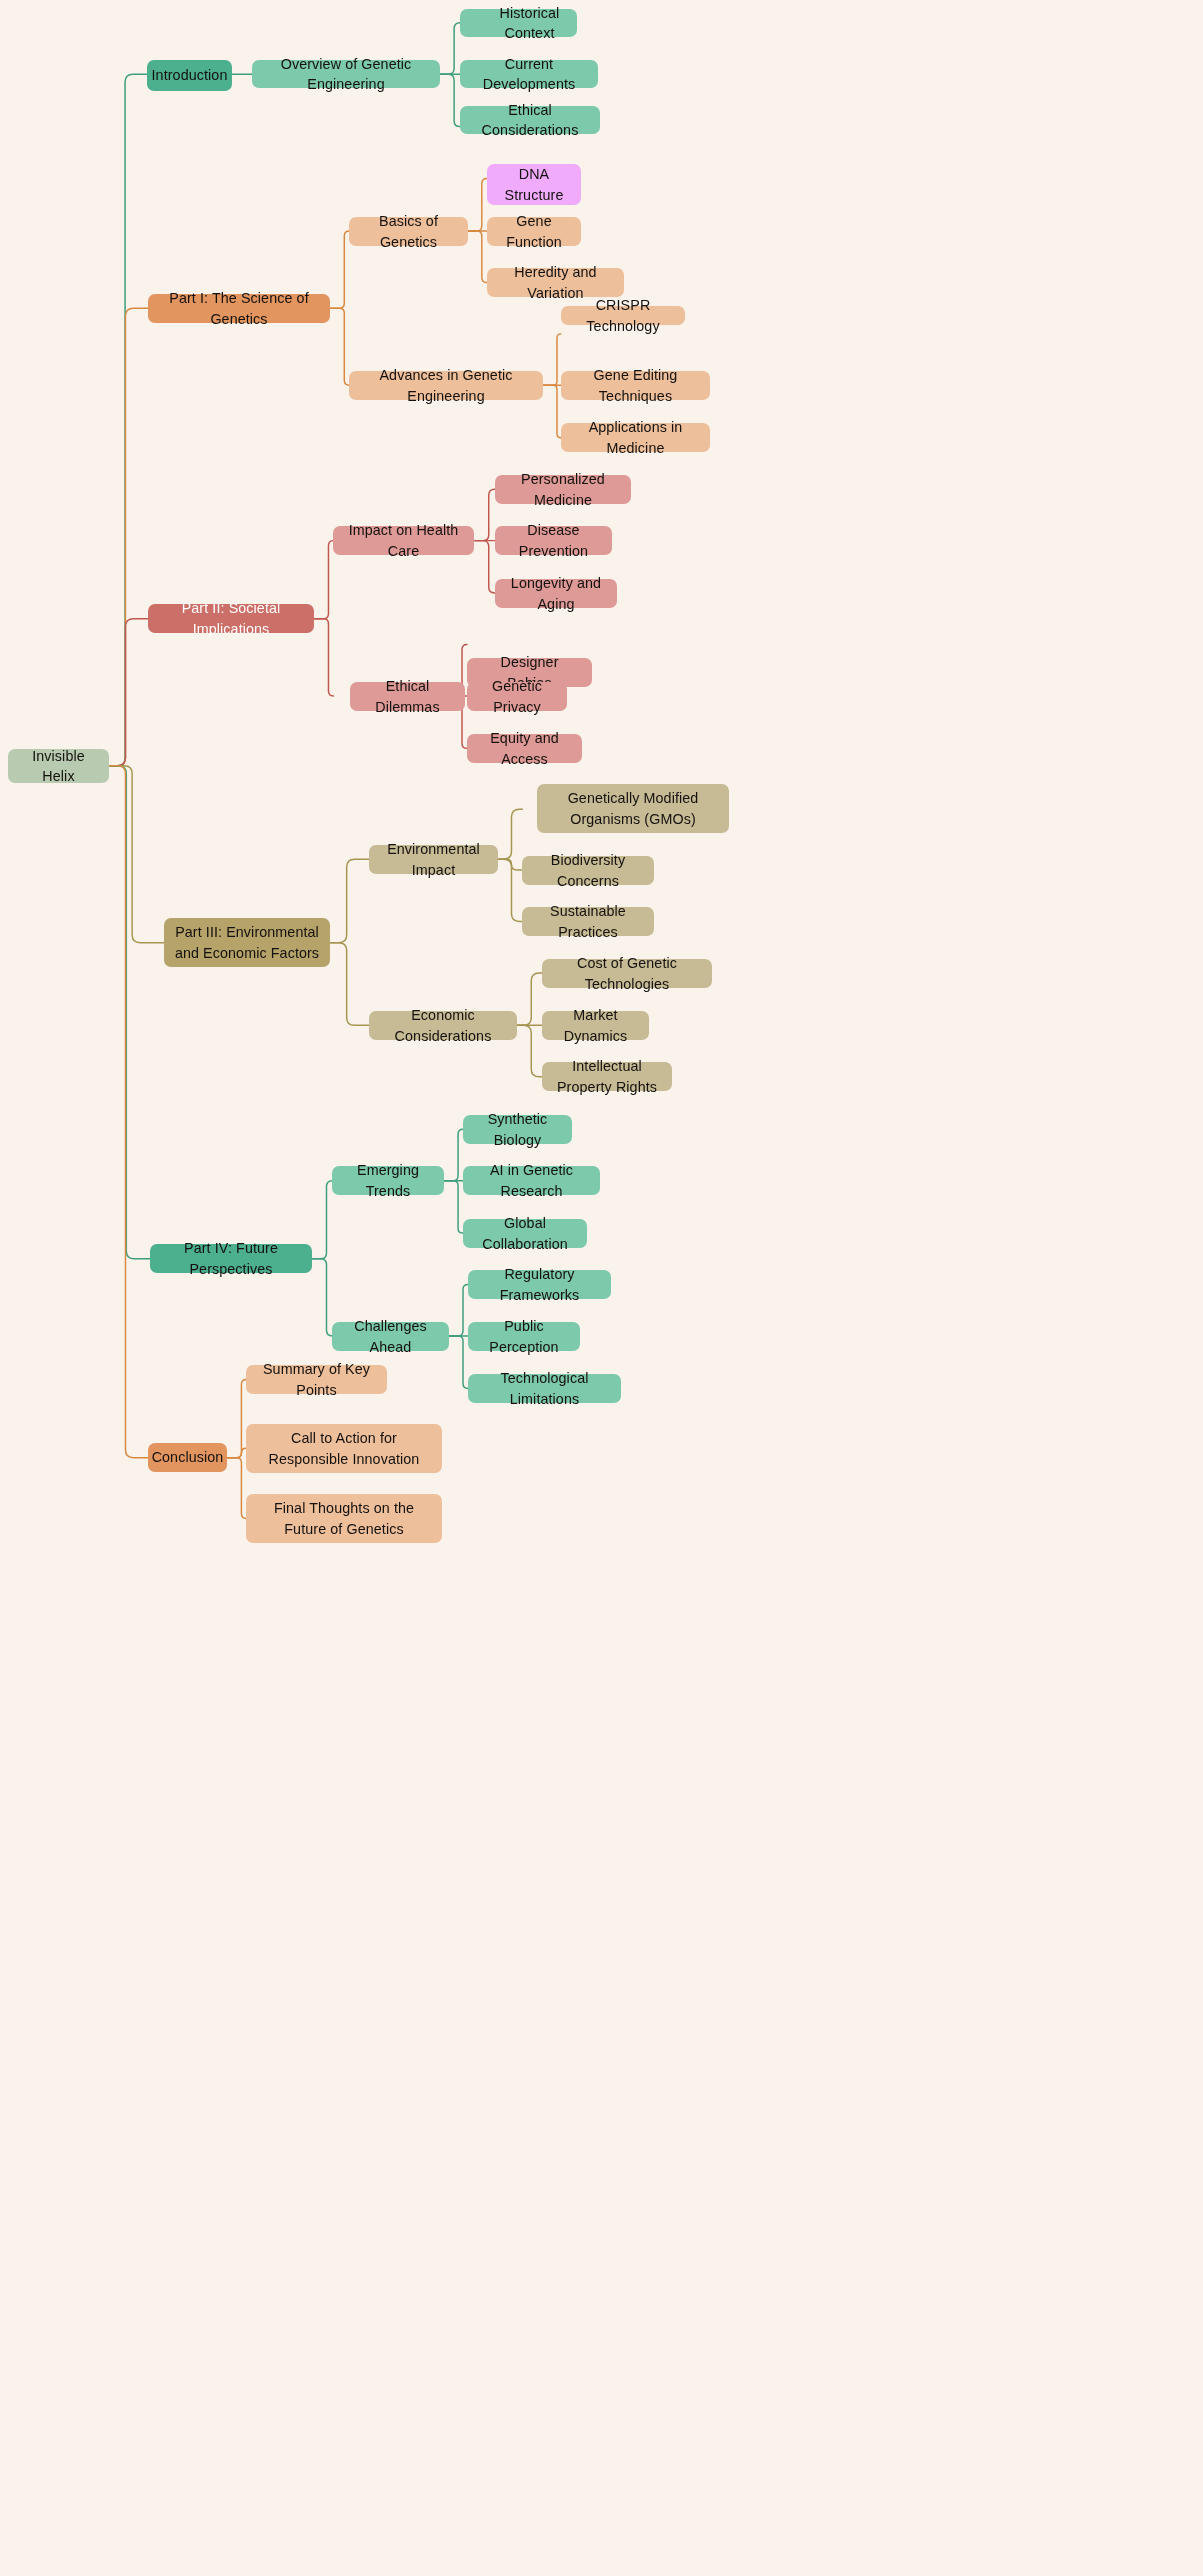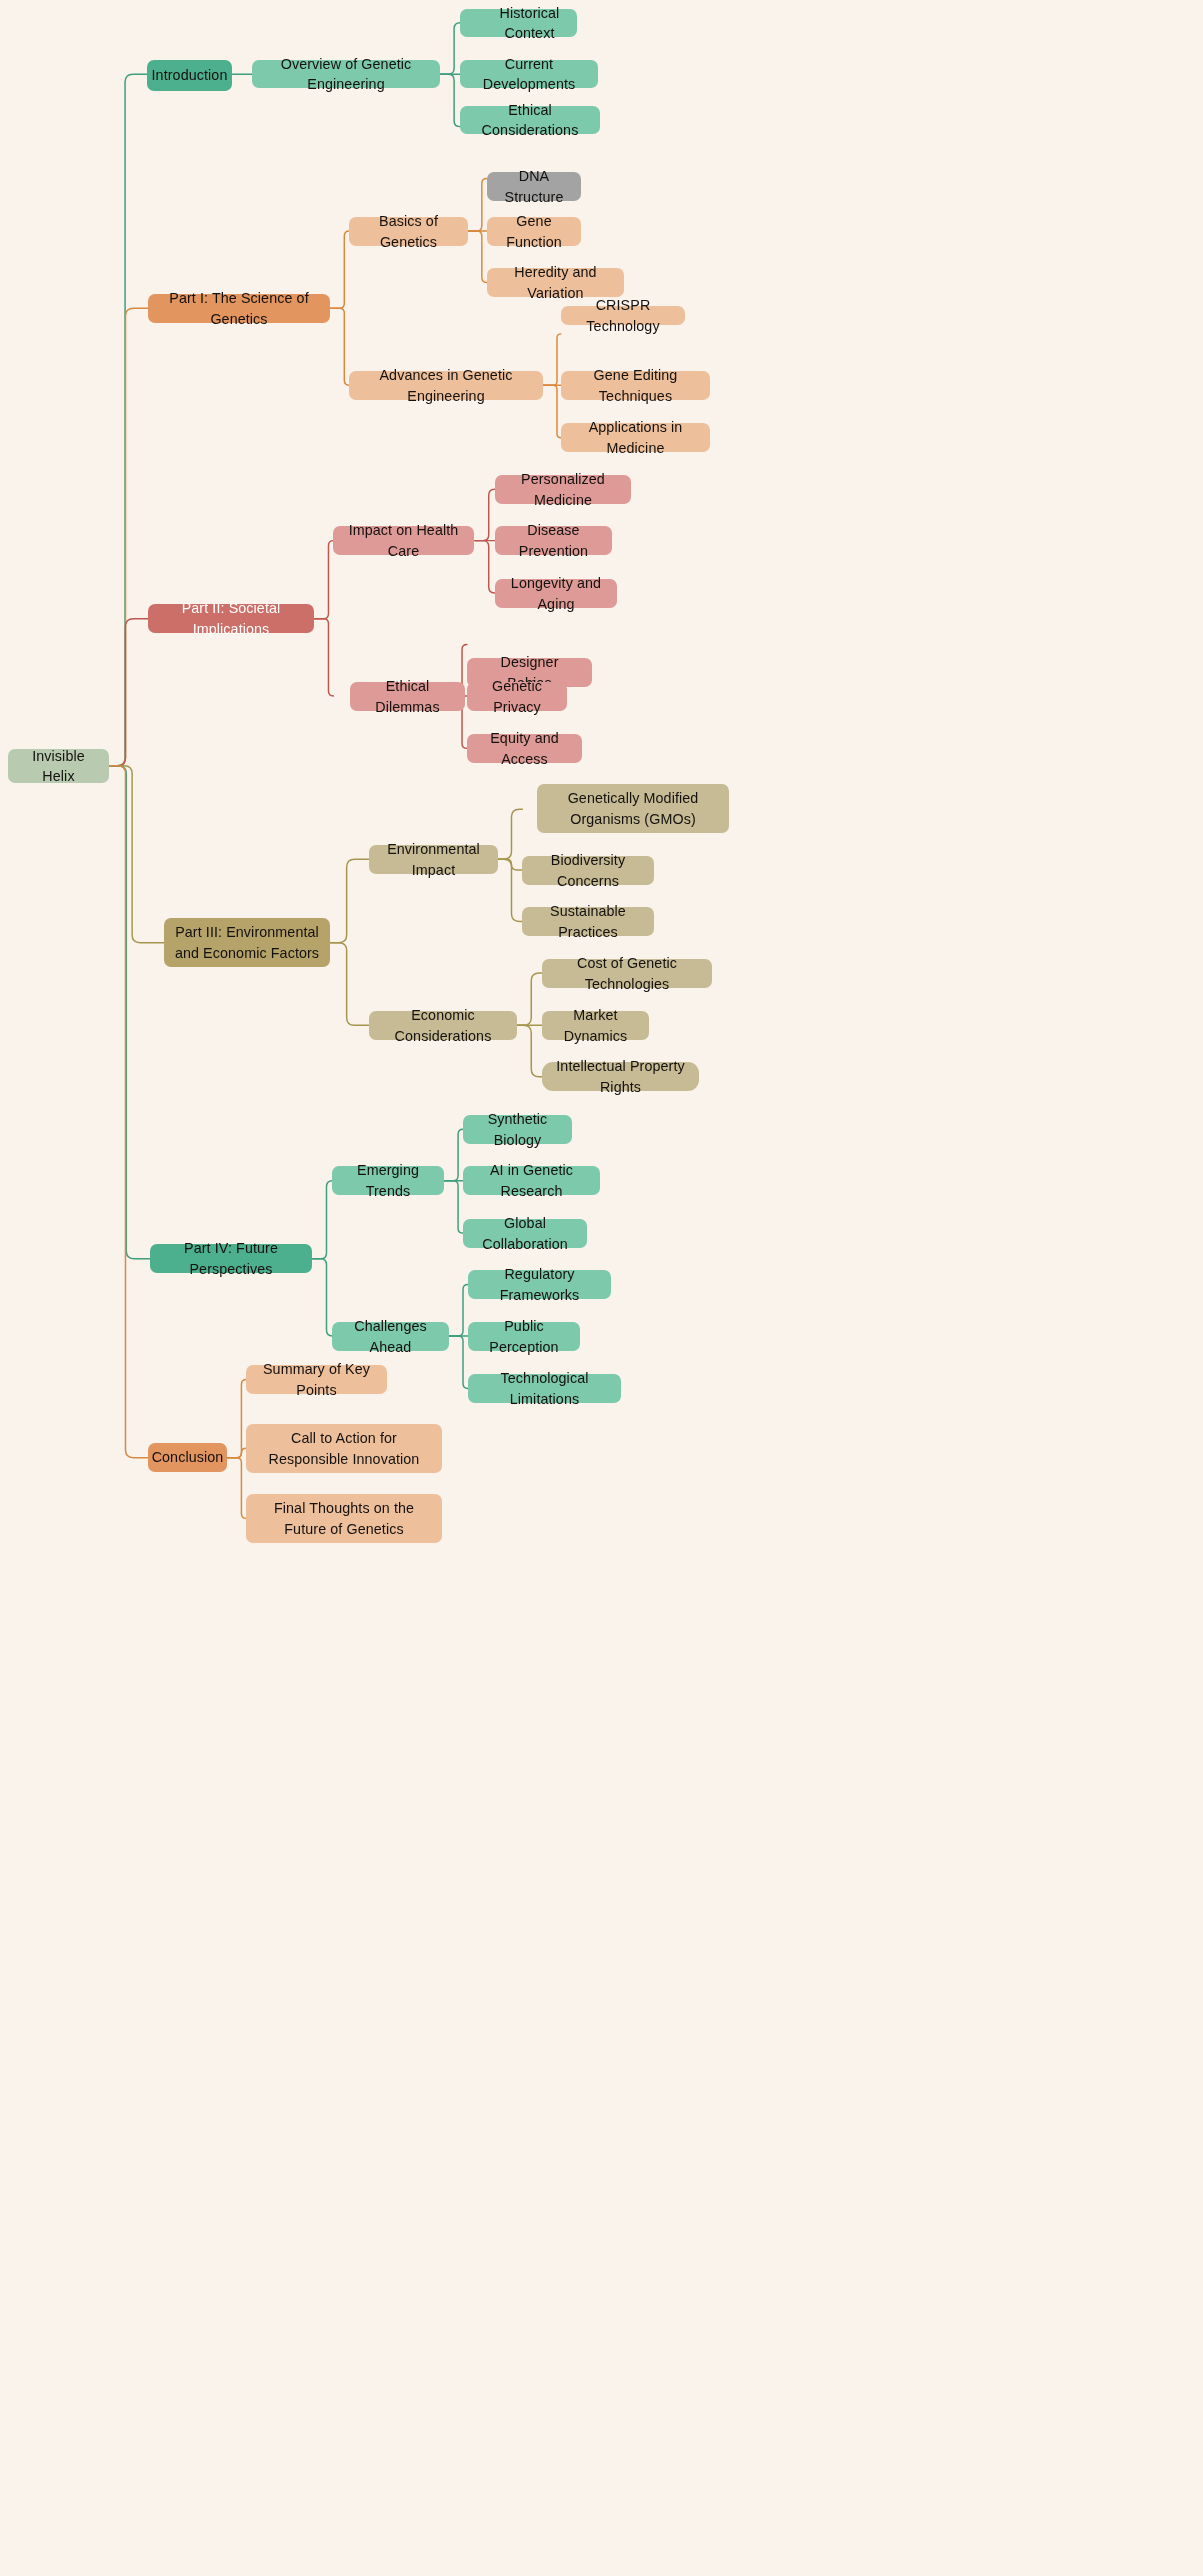--- a/index.html
+++ b/index.html
@@ -91,21 +91,21 @@
       <path d="M 230 1473.5 L 239 1473.5 Q 244 1473.5 244 1478.5 L 244 1530 Q 244 1535 249 1535 L 249 1535" fill="none" stroke="#d9893f" stroke-width="1.5" stroke-linecap="round"></path>
     </svg>
 <div class="node" style="left: 8px; top: 749px; width: 101px; height: 34px; background: rgb(184, 203, 176);">Invisible Helix</div>
     <div class="node" style="left: 147px; top: 60px; width: 85px; height: 31px; background: rgb(76, 175, 142);">Introduction</div>
     <div class="node" style="left: 252px; top: 60px; width: 188px; height: 28px; background: rgb(124, 201, 172);">Overview of Genetic Engineering</div>
     <div class="node" style="left: 460px; top: 9px; width: 117px; height: 28px; background: rgb(124, 201, 172); padding-left: 32px;">Historical Context</div>
     <div class="node" style="left: 460px; top: 60px; width: 138px; height: 28px; background: rgb(124, 201, 172);">Current Developments</div>
     <div class="node" style="left: 460px; top: 106px; width: 140px; height: 28px; background: rgb(124, 201, 172);">Ethical Considerations</div>
     <div class="node" style="left: 148px; top: 294px; width: 182px; height: 29px; background: rgb(226, 149, 95);">Part I: The Science of Genetics</div>
     <div class="node" style="left: 349px; top: 217px; width: 119px; height: 29px; background: rgb(237, 191, 155);">Basics of Genetics</div>
-    <div class="node" style="left: 487px; top: 172px; width: 94px; height: 29px; background: #a3a3a3;">DNA Structure</div>
+    <div class="node" style="left: 487px; top: 164px; width: 94px; height: 41px; background: #f0abfc;">DNA Structure</div>
     <div class="node" style="left: 487px; top: 217px; width: 94px; height: 29px; background: rgb(237, 191, 155);">Gene Function</div>
     <div class="node" style="left: 487px; top: 268px; width: 137px; height: 29px; background: rgb(237, 191, 155);">Heredity and Variation</div>
     <div class="node" style="left: 349px; top: 371px; width: 194px; height: 29px; background: rgb(237, 191, 155);">Advances in Genetic Engineering</div>
     <div class="node" style="left: 561px; top: 306px; width: 124px; height: 19px; background: rgb(237, 191, 155);">CRISPR Technology</div>
     <div class="node" style="left: 561px; top: 371px; width: 149px; height: 29px; background: rgb(237, 191, 155);">Gene Editing Techniques</div>
     <div class="node" style="left: 561px; top: 423px; width: 149px; height: 29px; background: rgb(237, 191, 155);">Applications in Medicine</div>
     <div class="node white-text" style="left: 148px; top: 604px; width: 166px; height: 29px; background: rgb(204, 111, 104);">Part II: Societal Implications</div>
     <div class="node" style="left: 333px; top: 526px; width: 141px; height: 29px; background: rgb(221, 154, 150);">Impact on Health Care</div>
     <div class="node" style="left: 495px; top: 475px; width: 136px; height: 29px; background: rgb(221, 154, 150);">Personalized Medicine</div>
     <div class="node" style="left: 495px; top: 526px; width: 117px; height: 29px; background: rgb(221, 154, 150);">Disease Prevention</div>
@@ -115,21 +115,21 @@
     <div class="node" style="left: 467px; top: 682px; width: 100px; height: 29px; background: rgb(221, 154, 150);">Genetic Privacy</div>
     <div class="node" style="left: 467px; top: 734px; width: 115px; height: 29px; background: rgb(221, 154, 150);">Equity and Access</div>
     <div class="node" style="left: 164px; top: 918px; width: 166px; height: 49px; background: rgb(181, 163, 105);">Part III: Environmental and Economic Factors</div>
     <div class="node" style="left: 369px; top: 845px; width: 129px; height: 29px; background: rgb(198, 187, 148);">Environmental Impact</div>
     <div class="node" style="left: 522px; top: 784px; width: 192px; height: 49px; background: rgb(198, 187, 148); margin-left: 15px;">Genetically Modified Organisms (GMOs)</div>
     <div class="node" style="left: 522px; top: 856px; width: 132px; height: 29px; background: rgb(198, 187, 148);">Biodiversity Concerns</div>
     <div class="node" style="left: 522px; top: 907px; width: 132px; height: 29px; background: rgb(198, 187, 148);">Sustainable Practices</div>
     <div class="node" style="left: 369px; top: 1011px; width: 148px; height: 29px; background: rgb(198, 187, 148);">Economic Considerations</div>
     <div class="node" style="left: 542px; top: 959px; width: 170px; height: 29px; background: rgb(198, 187, 148);">Cost of Genetic Technologies</div>
     <div class="node" style="left: 542px; top: 1011px; width: 107px; height: 29px; background: rgb(198, 187, 148);">Market Dynamics</div>
-    <div class="node" style="left: 542px; top: 1062px; width: 157px; height: 29px; background: rgb(198, 187, 148); border-radius: 11px;">Intellectual Property Rights</div>
+    <div class="node" style="left: 542px; top: 1062px; width: 130px; height: 29px; background: rgb(198, 187, 148);">Intellectual Property Rights</div>
     <div class="node" style="left: 150px; top: 1244px; width: 162px; height: 29px; background: rgb(76, 175, 142);">Part IV: Future Perspectives</div>
     <div class="node" style="left: 332px; top: 1166px; width: 112px; height: 29px; background: rgb(124, 201, 172);">Emerging Trends</div>
     <div class="node" style="left: 463px; top: 1115px; width: 109px; height: 29px; background: rgb(124, 201, 172);">Synthetic Biology</div>
     <div class="node" style="left: 463px; top: 1166px; width: 137px; height: 29px; background: rgb(124, 201, 172);">AI in Genetic Research</div>
     <div class="node" style="left: 463px; top: 1219px; width: 124px; height: 29px; background: rgb(124, 201, 172);">Global Collaboration</div>
     <div class="node" style="left: 332px; top: 1322px; width: 117px; height: 29px; background: rgb(124, 201, 172);">Challenges Ahead</div>
     <div class="node" style="left: 468px; top: 1270px; width: 143px; height: 29px; background: rgb(124, 201, 172);">Regulatory Frameworks</div>
     <div class="node" style="left: 468px; top: 1322px; width: 112px; height: 29px; background: rgb(124, 201, 172);">Public Perception</div>
     <div class="node" style="left: 468px; top: 1374px; width: 153px; height: 29px; background: rgb(124, 201, 172);">Technological Limitations</div>
     <div class="node" style="left: 148px; top: 1443px; width: 79px; height: 29px; background: rgb(226, 149, 95);">Conclusion</div>

